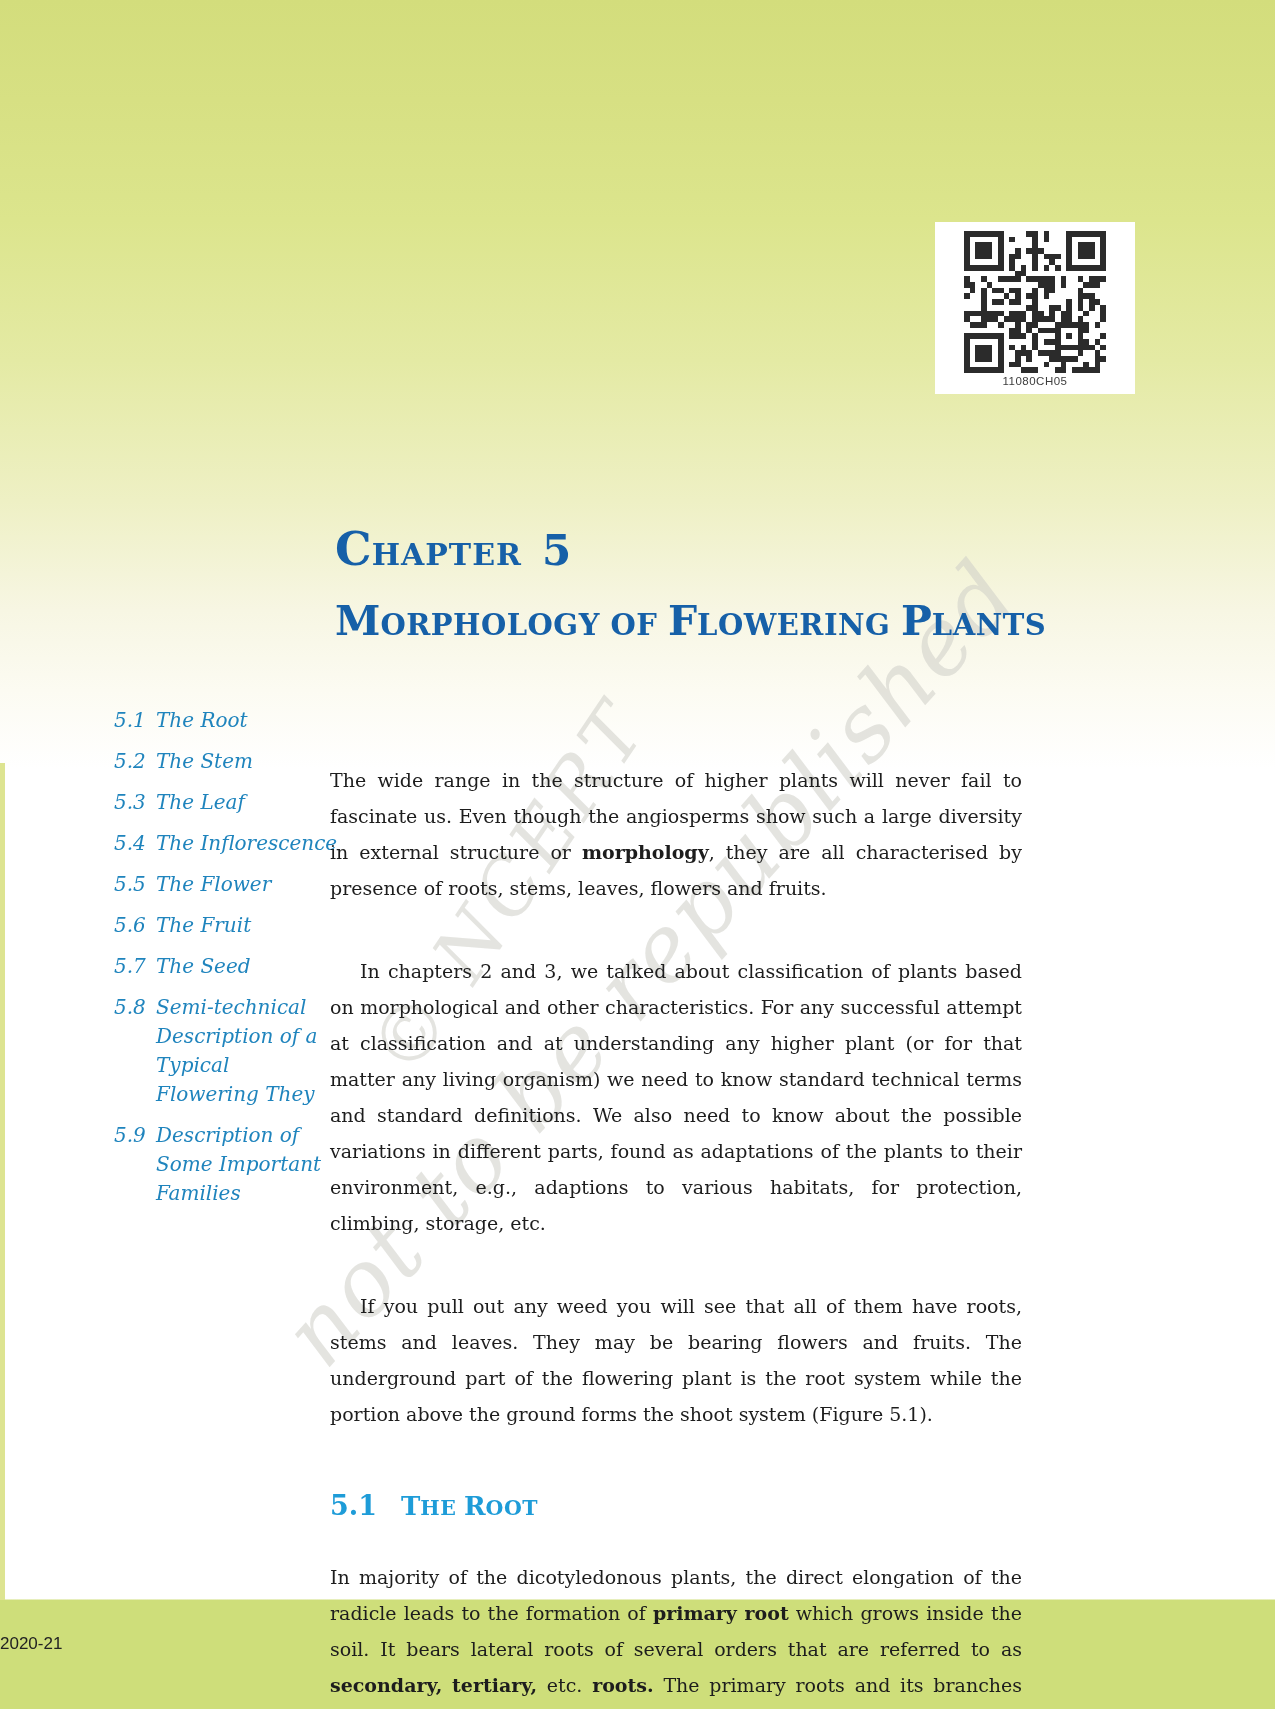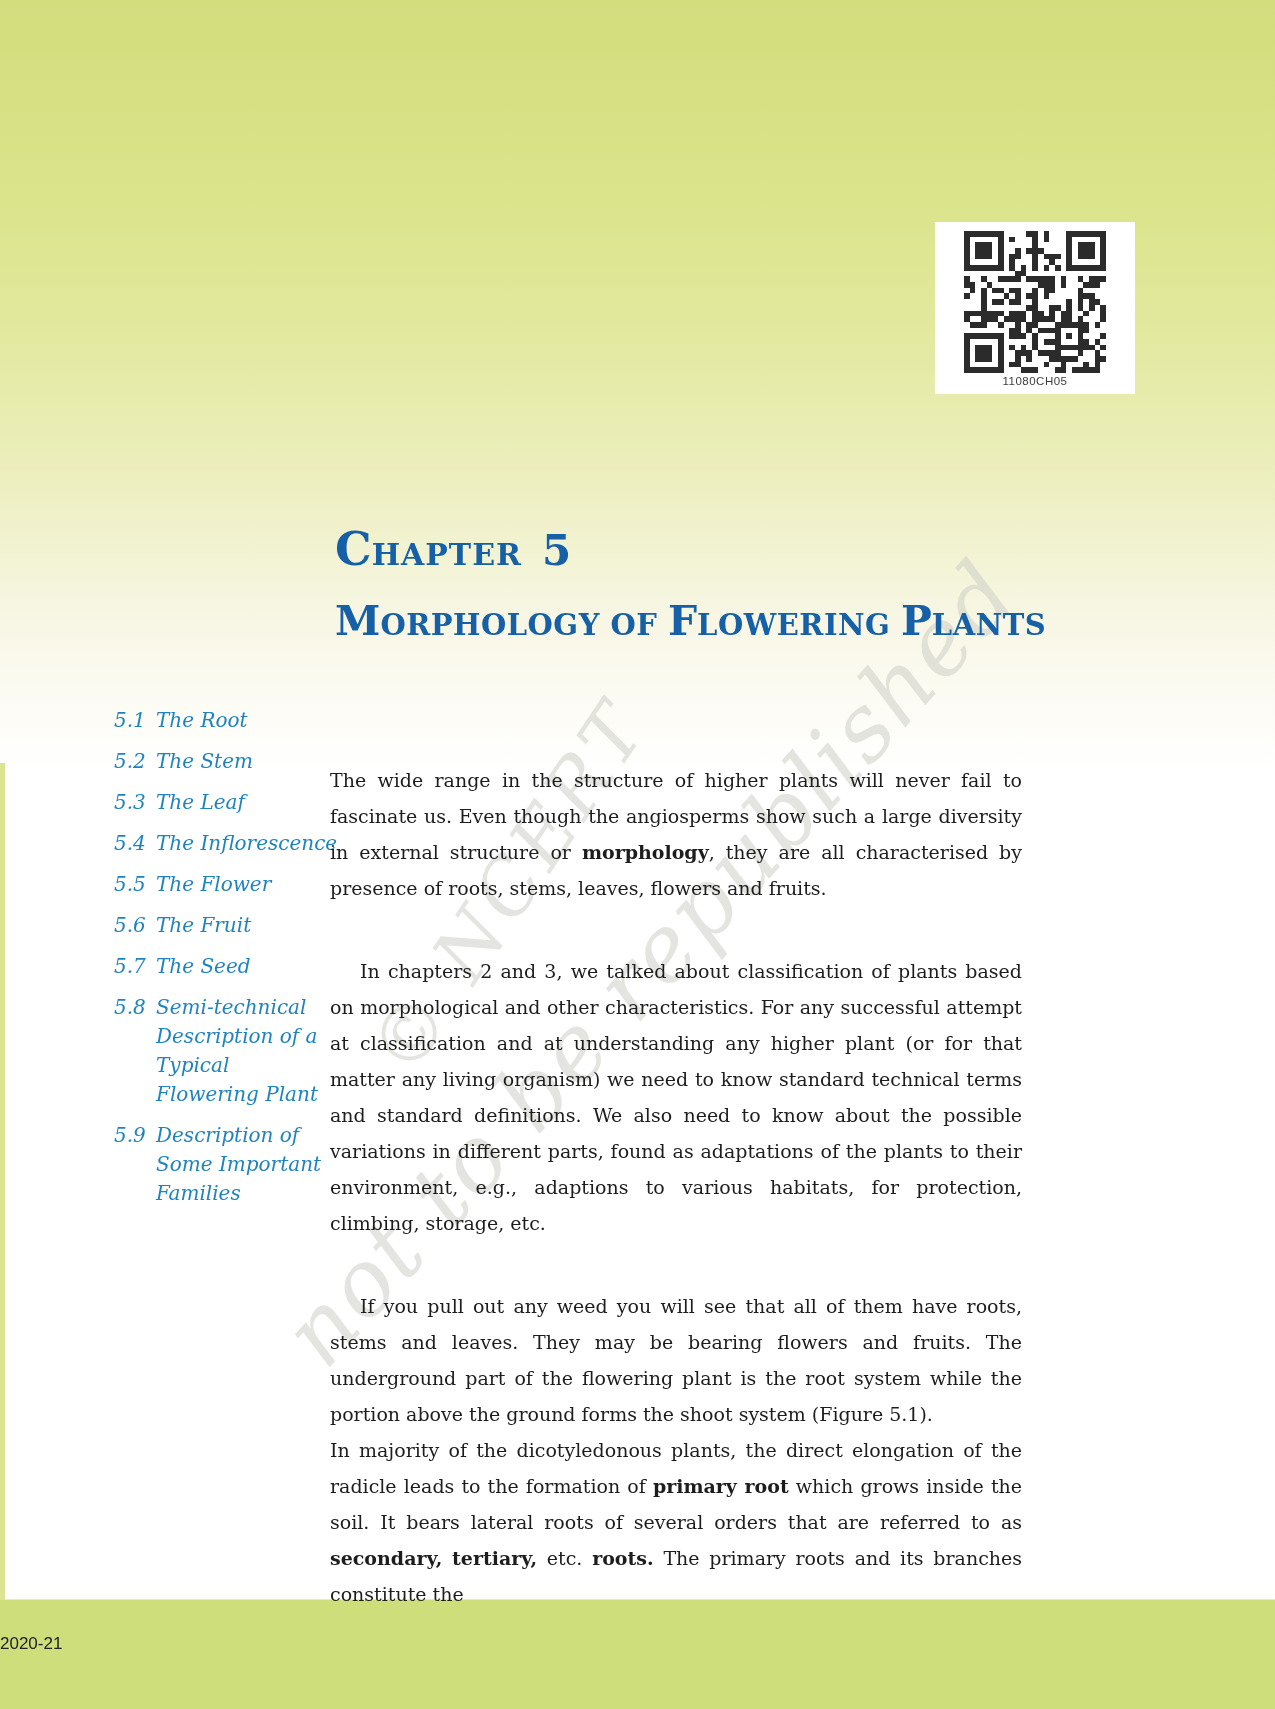--- a/index.html
+++ b/index.html
@@ -424,35 +424,36 @@
         <span class="sidebar-label">
           <div>The Seed</div>
         </span>
       </div>
       <div class="sidebar-item">
         <span class="sidebar-num">5.8</span>
         <span class="sidebar-label">
           <div>Semi-technical</div>
           <div>Description of a</div>
           <div>Typical</div>
-          <div>Flowering Plant</div>
+          <div>Flowering They</div>
         </span>
       </div>
       <div class="sidebar-item">
         <span class="sidebar-num">5.9</span>
         <span class="sidebar-label">
           <div>Description of</div>
           <div>Some Important</div>
           <div>Families</div>
         </span>
       </div>
     </div>
 
   <div class="body-col" id="body-col">
       <p><span>The wide range in the structure of higher plants will never fail to fascinate us. Even though the angiosperms show such a large diversity in external structure or </span><b>morphology</b><span>, they are all characterised by presence of roots, stems, leaves, flowers and fruits.</span></p>
       <p class="indent"><span>In chapters 2 and 3, we talked about classification of plants based on morphological and other characteristics. For any successful attempt at classification and at understanding any higher plant (or for that matter any living organism) we need to know standard technical terms and  standard definitions. We also need to know about the possible variations in different parts, found as adaptations of the plants to their environment, e.g., adaptions to various habitats, for protection, climbing, storage, etc.</span></p>
       <p class="indent"><span>If you pull out any weed you will see that all of them have roots, stems and leaves. They may be bearing flowers and fruits. The underground part of the flowering plant is the root system while the portion above the ground  forms the shoot system (Figure 5.1).</span></p>
+      <div class="section-heading"><span class="sec-num">5.1</span><span><span class="big">T</span><span class="small">HE&nbsp;</span><span class="big">R</span><span class="small">OOT</span></span></div>
       <p><span>In majority of the dicotyledonous plants, the direct elongation of the radicle leads to the formation of </span><b>primary root</b><span> which grows inside the soil. It bears lateral roots of several orders that are referred to as </span><b>secondary,</b><span> </span><b>tertiary,</b><span> etc. </span><b>roots.</b><span> The primary roots and its branches constitute the</span></p>
     </div>
 
   <div class="footer">2020-21</div>
 
 </div>
 
 </body></html>

